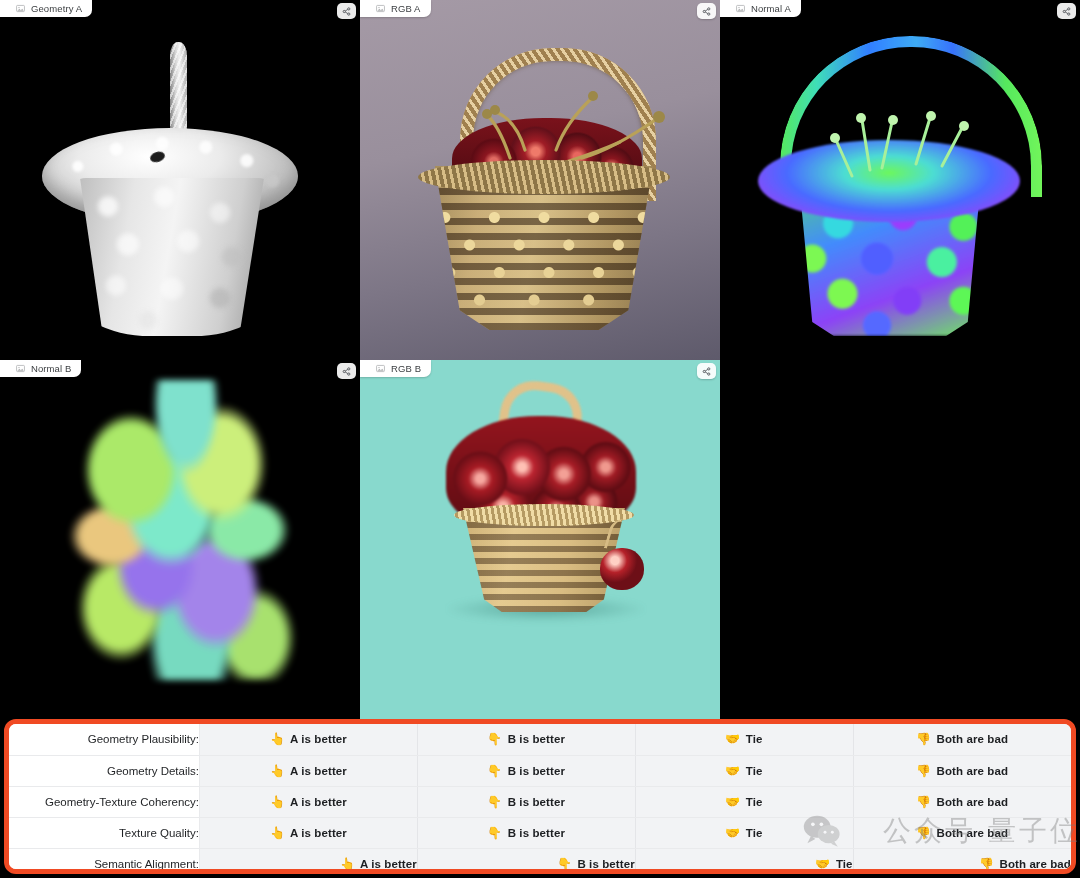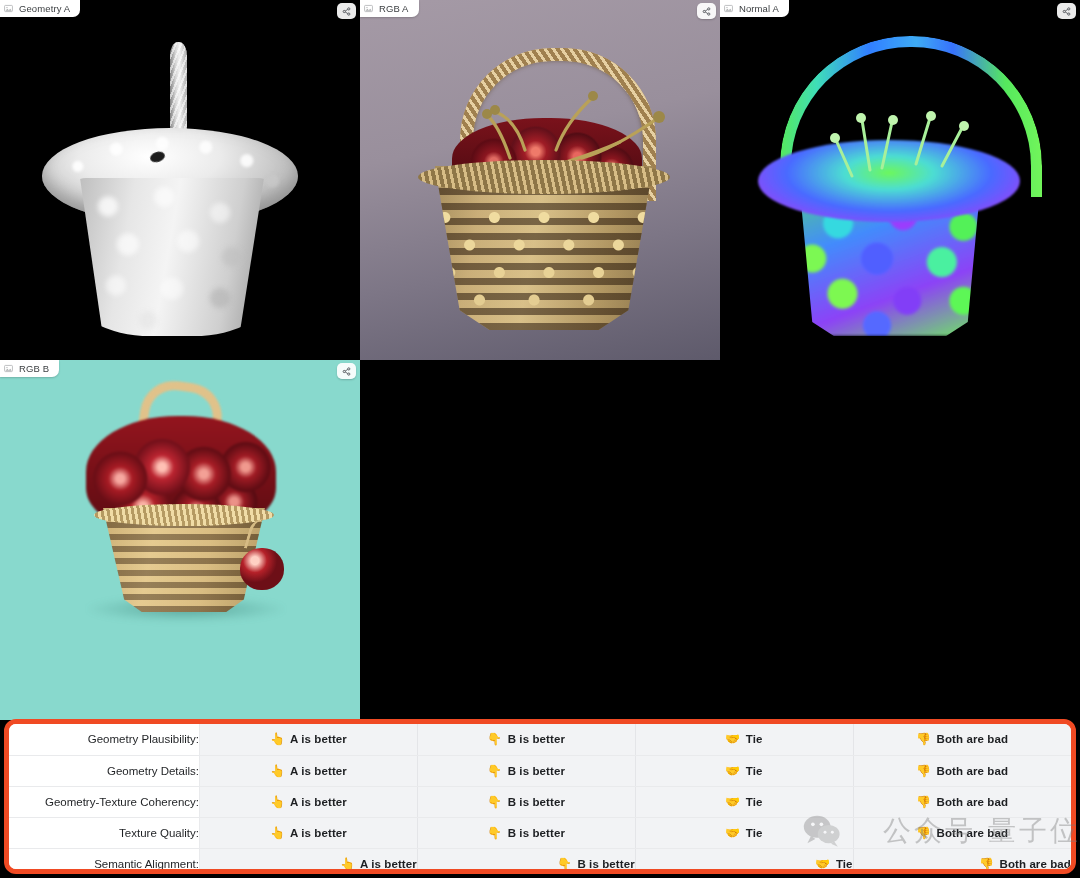--- a/index.html
+++ b/index.html
@@ -15,21 +15,21 @@
     grid-template-columns:360px 360px 360px;
     grid-template-rows:360px 360px;
   }
   .panel{position:relative;overflow:hidden;}
   .panel-canvas{position:absolute;inset:0;}
 
   
   .panel-tab{
     position:absolute;left:0;top:0;z-index:6;
     display:flex;align-items:center;gap:6px;
-    height:17px;padding:0 10px 0 4px;
+    height:17px;padding:0 10px 0 16px;
     background:#ffffff;
     border-bottom-right-radius:7px;
     font-size:9.5px;color:#3d4043;letter-spacing:.1px;white-space:nowrap;
     box-shadow:0 1px 2px rgba(0,0,0,.18);
   }
   .panel-tab .tab-ico{
     width:9px;height:9px;flex:0 0 9px;opacity:.55;display:block;
   }
   
   .share-btn{
@@ -452,20 +452,41 @@
       <svg viewBox="0 0 16 16">
         <circle cx="12" cy="3.4" r="2" fill="none" stroke="#4c5055" stroke-width="1.5"></circle>
         <circle cx="4" cy="8" r="2" fill="none" stroke="#4c5055" stroke-width="1.5"></circle>
         <circle cx="12" cy="12.6" r="2" fill="none" stroke="#4c5055" stroke-width="1.5"></circle>
         <path d="M5.8 7 10.2 4.4M5.8 9l4.4 2.6" stroke="#4c5055" stroke-width="1.5" fill="none"></path>
       </svg>
     </div>
   </div>
 
 
+  <div class="panel bg-black">
+    <div class="panel-canvas">
+      <div class="nrmB"></div>
+    </div>
+    <div class="panel-tab">
+      <svg class="tab-ico" viewBox="0 0 16 16">
+        <rect x="1" y="2.5" width="14" height="11" rx="1.6" fill="none" stroke="#6b6f73" stroke-width="1.4"></rect>
+        <circle cx="5.3" cy="6.4" r="1.2" fill="#6b6f73"></circle>
+        <path d="M2.2 12.2 6 8.4l2.6 2.6L11 8.6l2.8 3.6z" fill="#6b6f73"></path>
+      </svg>
+      <span>Normal B</span>
+    </div>
+    <div class="share-btn">
+      <svg viewBox="0 0 16 16">
+        <circle cx="12" cy="3.4" r="2" fill="none" stroke="#4c5055" stroke-width="1.5"></circle>
+        <circle cx="4" cy="8" r="2" fill="none" stroke="#4c5055" stroke-width="1.5"></circle>
+        <circle cx="12" cy="12.6" r="2" fill="none" stroke="#4c5055" stroke-width="1.5"></circle>
+        <path d="M5.8 7 10.2 4.4M5.8 9l4.4 2.6" stroke="#4c5055" stroke-width="1.5" fill="none"></path>
+      </svg>
+    </div>
+  </div>
 
   <div class="panel">
     <div class="panel-canvas rgbB">
       <div class="rgbB-shadow"></div>
       <div class="rgbB-handle"></div>
       <div class="rgbB-cherrypile"></div>
       <div class="rgbB-basket"></div>
       <div class="rgbB-rimband"></div>
       <div class="rgbB-loose-stem"></div>
       <div class="rgbB-loose"></div>

